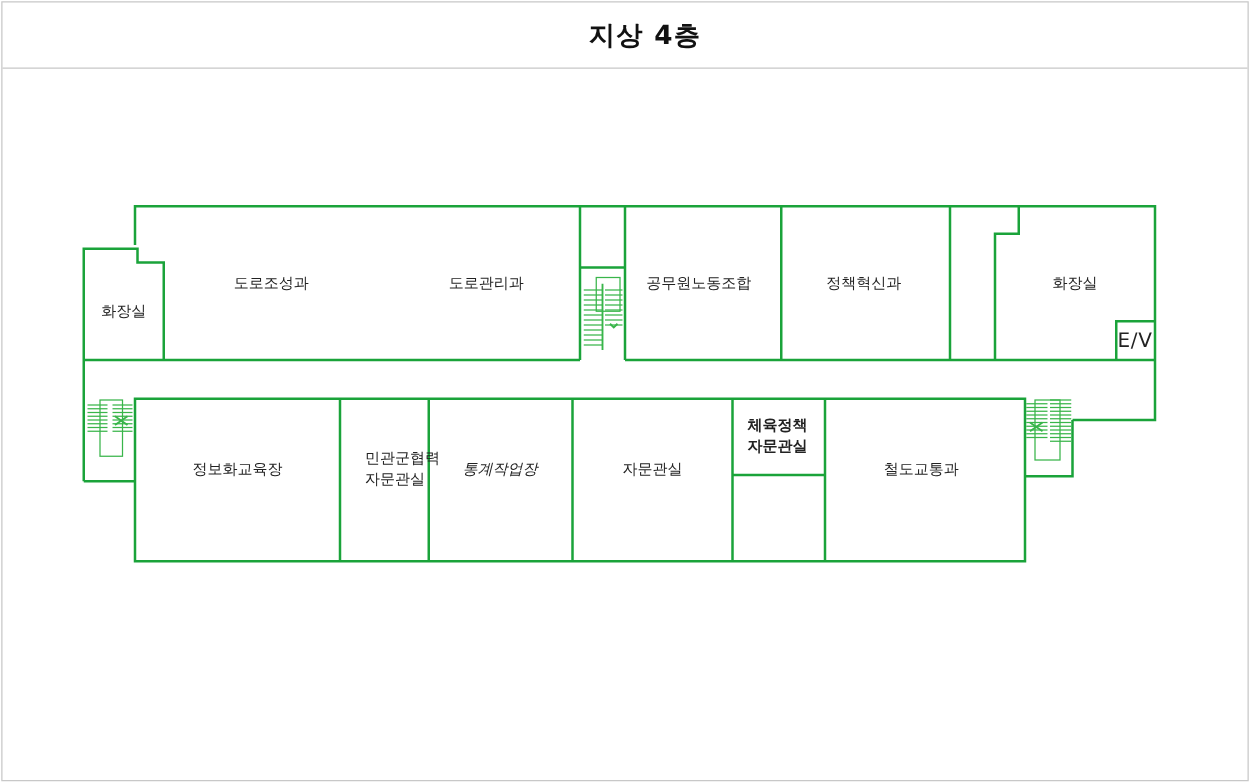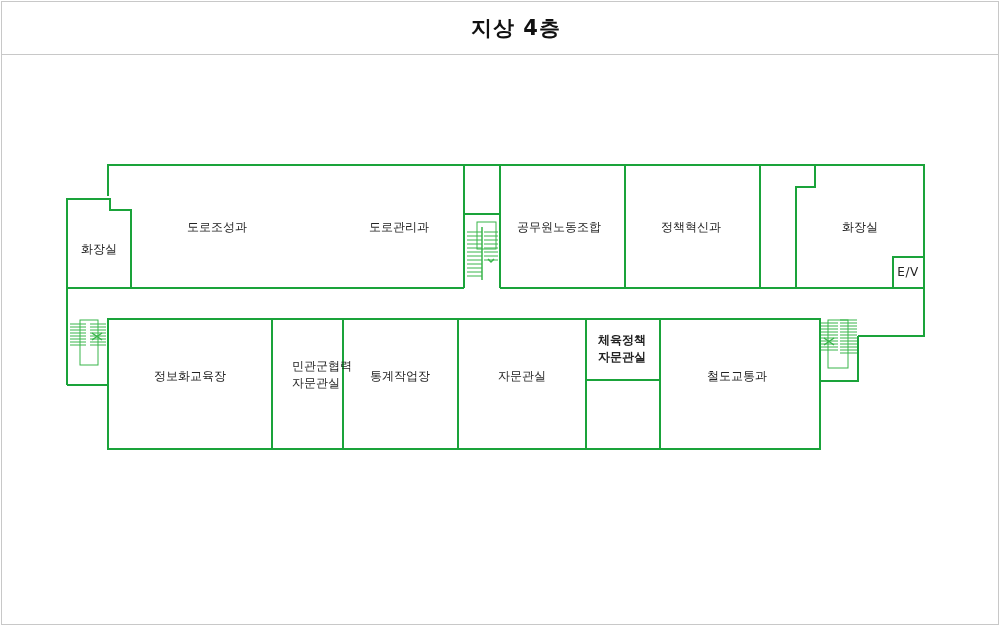--- a/index.html
+++ b/index.html
@@ -2,21 +2,21 @@
 <html><head>
 <meta charset="utf-8">
 <style>
   html, body { margin: 0; padding: 0; background: #ffffff; }
   body { width: 1000px; height: 626px; position: relative; overflow: hidden; font-family: "DejaVu Sans", sans-serif; }
   .frame { position: absolute; left: 1px; top: 1px; width: 996px; height: 622px; border: 1px solid #c8c8c8; box-sizing: content-box; background: #fff; }
   .header { position: absolute; left: 0; top: 0; width: 996px; height: 52px; border-bottom: 1px solid #c8c8c8; display: flex; align-items: center; justify-content: center; }
   .title { font-size: 21px; font-weight: bold; color: #111; letter-spacing: 1px; margin-left: 32px; }
   svg.plan { position: absolute; left: 0; top: 0; }
   .room-label { position: absolute; font-size: 12px; color: #222; text-align: left; line-height: 17px; white-space: nowrap; transform: translate(-50%, -50%); cursor: pointer; }
-  .ev-label { font-size: 12px; letter-spacing: 0.5px; }
+  .ev-label { font-size: 16px; letter-spacing: 0.5px; }
 </style>
 </head>
 <body>
 
 <div class="frame">
   <div class="header">
     <span class="title">지상 4층</span>
   </div>
 </div>
 
@@ -137,21 +137,21 @@
     <path d="M824 338 l10 7 M834 338 l-10 7" stroke-width="1.5"></path>
   </g>
 </svg>
 
 <div class="room-label" style="left:99px; top:249px;">
   <span>화장실</span>
 </div>
 <div class="room-label" style="left:217px; top:227px;">
   <span>도로조성과</span>
 </div>
-<div class="room-label" style="left:399px; top:227px;">
+<div class="room-label" style="left:389px; top:227px;">
   <span>도로관리과</span>
 </div>
 <div class="room-label" style="left:559px; top:227px;">
   <span>공무원노동조합</span>
 </div>
 <div class="room-label" style="left:691px; top:227px;">
   <span>정책혁신과</span>
 </div>
 <div class="room-label" style="left:860px; top:227px;">
   <span>화장실</span>
@@ -159,21 +159,21 @@
 <div class="room-label ev-label" style="left:908px; top:272px;">
   <span>E/V</span>
 </div>
 <div class="room-label" style="left:190px; top:376px;">
   <span>정보화교육장</span>
 </div>
 <div class="room-label" style="left:322px; top:375px;">
   <div>민관군협력</div>
   <div>자문관실</div>
 </div>
-<div class="room-label" style="left:400px; top:376px;">
+<div class="room-label" style="left:400px; top:376px;font-style:italic;">
   <span>통계작업장</span>
 </div>
 <div class="room-label" style="left:522px; top:376px;">
   <span>자문관실</span>
 </div>
 <div class="room-label" style="left:622px; top:349px;font-weight:bold;">
   <div>체육정책</div>
   <div>자문관실</div>
 </div>
 <div class="room-label" style="left:737px; top:376px;">

